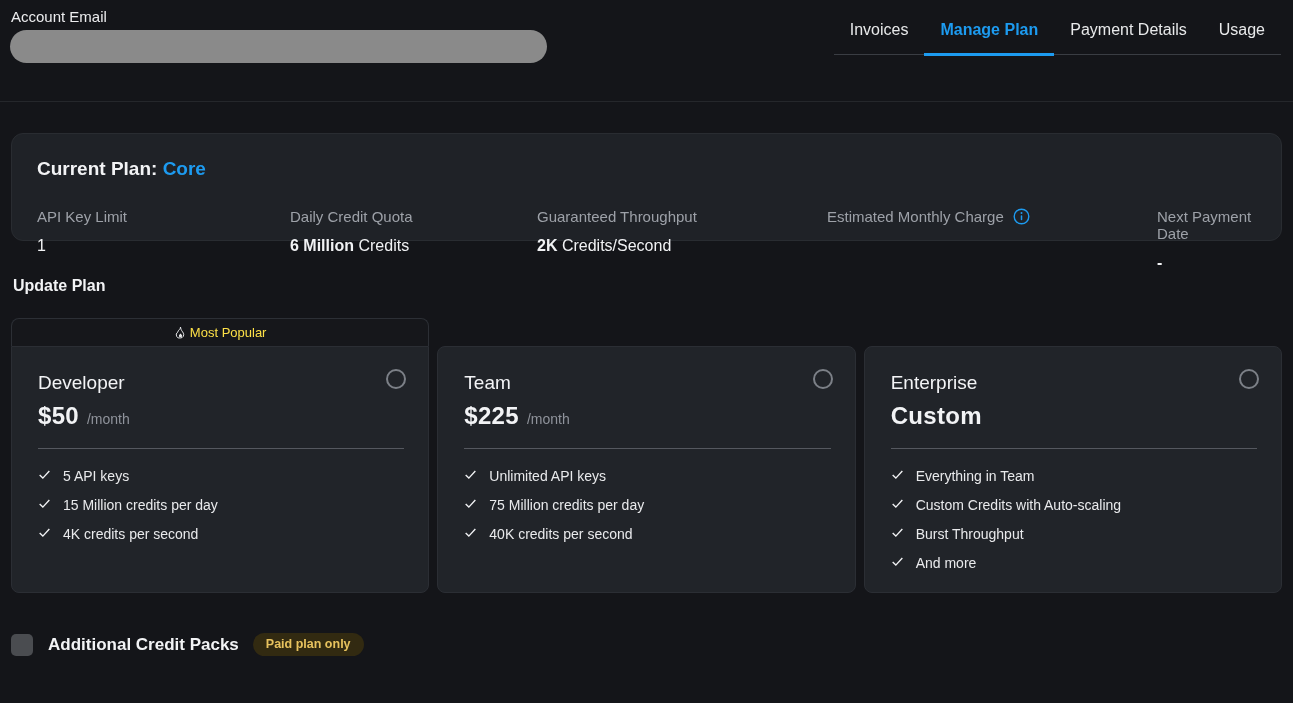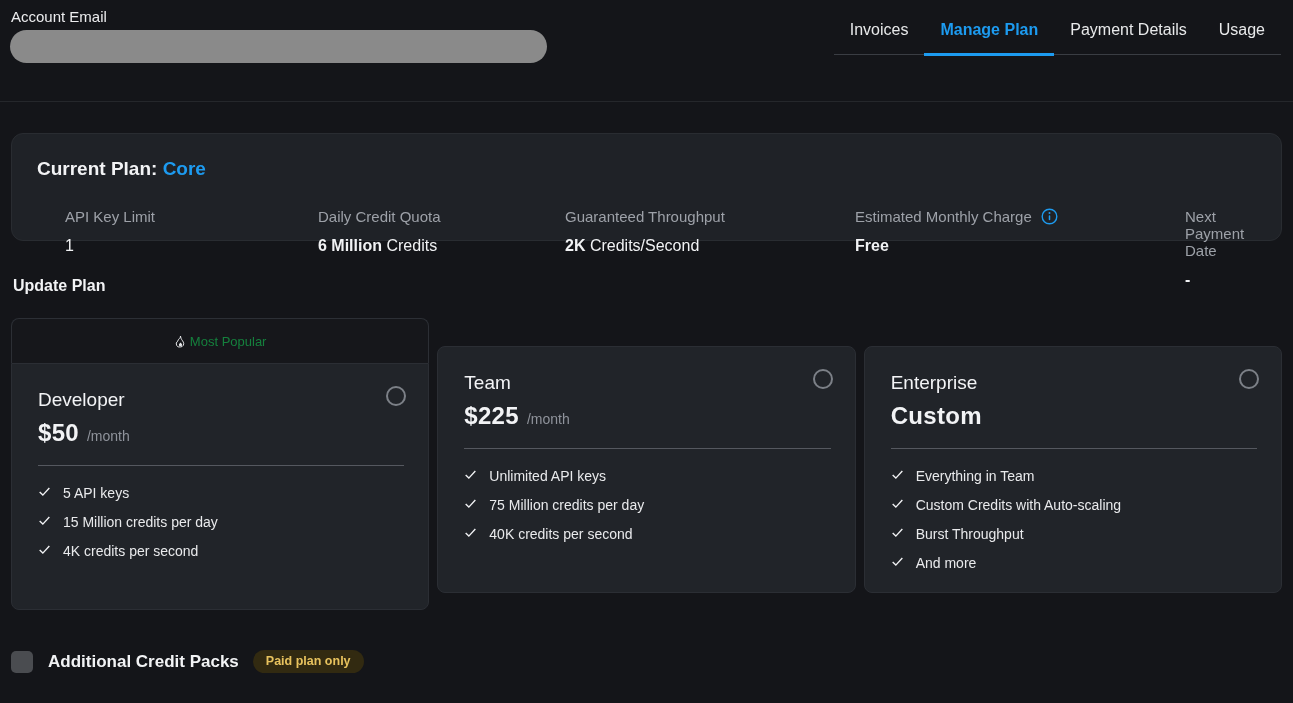--- a/index.html
+++ b/index.html
@@ -33,36 +33,36 @@
   .tab.active{color:var(--accent);font-weight:700;border-bottom-color:var(--accent);}
   
   .current-card{
     margin:31px 11px 0;height:108px;
     background:var(--card-bg);border:1px solid #292c31;border-radius:12px;
     padding:24px 25px 0;
   }
   .current-title{font-size:19px;font-weight:700;margin:0 0 28px;}
   .current-title .accent{color:var(--accent);}
   .stats{display:flex;}
-  .stat:nth-child(1){width:205px;margin-left:28px;}
+  .stat:nth-child(1){width:205px;}
   .stat:nth-child(2){width:247px;margin-left:48px;}
   .stat:nth-child(3){width:290px;}
   .stat:nth-child(4){width:330px;}
   .stat:nth-child(5){flex:1;}
   .stat-label{display:flex;align-items:center;gap:9px;font-size:15px;color:#9da1a8;margin-bottom:12px;}
   .stat-value{font-size:16px;color:#f1f2f4;}
   .stat-value b{font-weight:700;}
   
   .update-heading{margin:36px 0 0 13px;font-size:16px;font-weight:800;}
   .plans{display:flex;gap:8px;margin:23px 11px 0;}
   .plan-wrap{flex:1;display:flex;flex-direction:column;}
   .banner{
-    height:45px;display:flex;align-items:center;justify-content:center;gap:3px;
+    height:28px;display:flex;align-items:center;justify-content:center;gap:3px;
     background:#16171b;border:1px solid #2c2f35;border-bottom:none;
-    border-radius:8px 8px 0 0;font-size:13px;color:#15803d;
+    border-radius:8px 8px 0 0;font-size:13px;color:#fde047;
   }
   .banner-spacer{height:28px;}
   .plan-card{
     position:relative;height:247px;
     background:var(--plan-bg);border:1px solid #2b2e34;border-radius:8px;
     padding:22px 24px 0 26px;cursor:pointer;
   }
   .plan-wrap.has-banner .plan-card{border-radius:0 0 8px 8px;}
   .radio{
     position:absolute;top:22px;right:22px;width:20px;height:20px;
@@ -123,21 +123,20 @@
       </div>
       <div class="stat">
         <div class="stat-label">
           <span>Estimated Monthly Charge</span>
           <svg width="17" height="17" viewBox="0 0 17 17">
             <circle cx="8.5" cy="8.5" r="7.3" fill="none" stroke="#1d9bf0" stroke-width="1.4"></circle>
             <circle cx="8.5" cy="5.1" r="1" fill="#1d9bf0"></circle>
             <rect x="7.75" y="7.3" width="1.5" height="5" rx="0.75" fill="#1d9bf0"></rect>
           </svg>
         </div>
-        <div class="stat-value"><b>Free</b></div>
       </div>
       <div class="stat">
         <div class="stat-label">
           <span>Next Payment Date</span>
         </div>
         <div class="stat-value"><b>-</b></div>
       </div>
     </div>
 </section>
 

